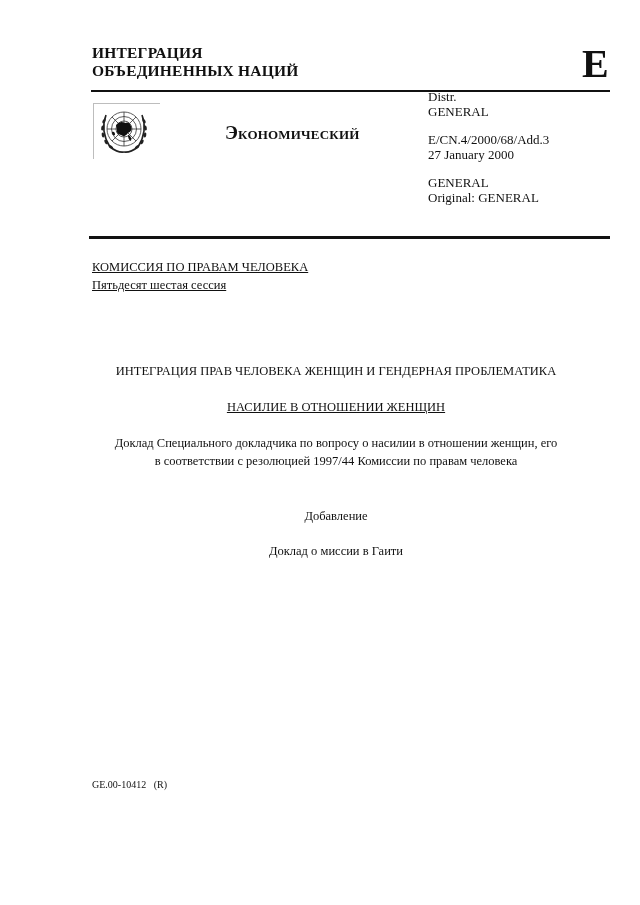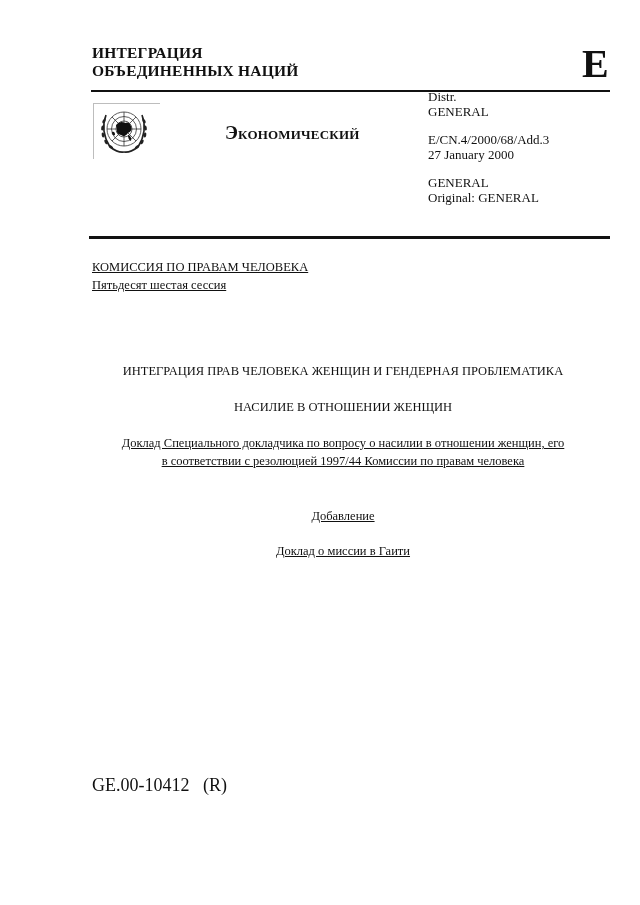--- a/index.html
+++ b/index.html
@@ -78,37 +78,36 @@
       background: #111;
     }
     .commission {
       left: 92px;
       top: 258px;
       font-size: 12.5px;
       line-height: 18px;
       text-decoration: underline;
     }
     .center-block {
-      left: 83px;
+      left: 76px;
       width: 520px;
       text-align: center;
       font-size: 12.5px;
     }
     .title1 { top: 363px; line-height: 16px; }
-    .title2 { top: 399px; line-height: 16px; }
+    .title2 { top: 399px; line-height: 16px; text-decoration: underline; }
     .report { top: 435px; line-height: 17.5px; }
     .report span, .addendum span, .mission span {
-      text-decoration: underline;
     }
     .addendum { top: 508px; line-height: 16px; }
     .mission { top: 543px; line-height: 16px; }
     .footer-code {
       left: 92px;
       top: 777px;
-      font-size: 18px;
+      font-size: 10px;
       line-height: 16px;
       white-space: pre;
     }
   </style>
 </head>
 <body>
 
 <div class="abs org-name">
   <div>ИНТЕГРАЦИЯ</div>
   <div>ОБЪЕДИНЕННЫХ НАЦИЙ</div>

